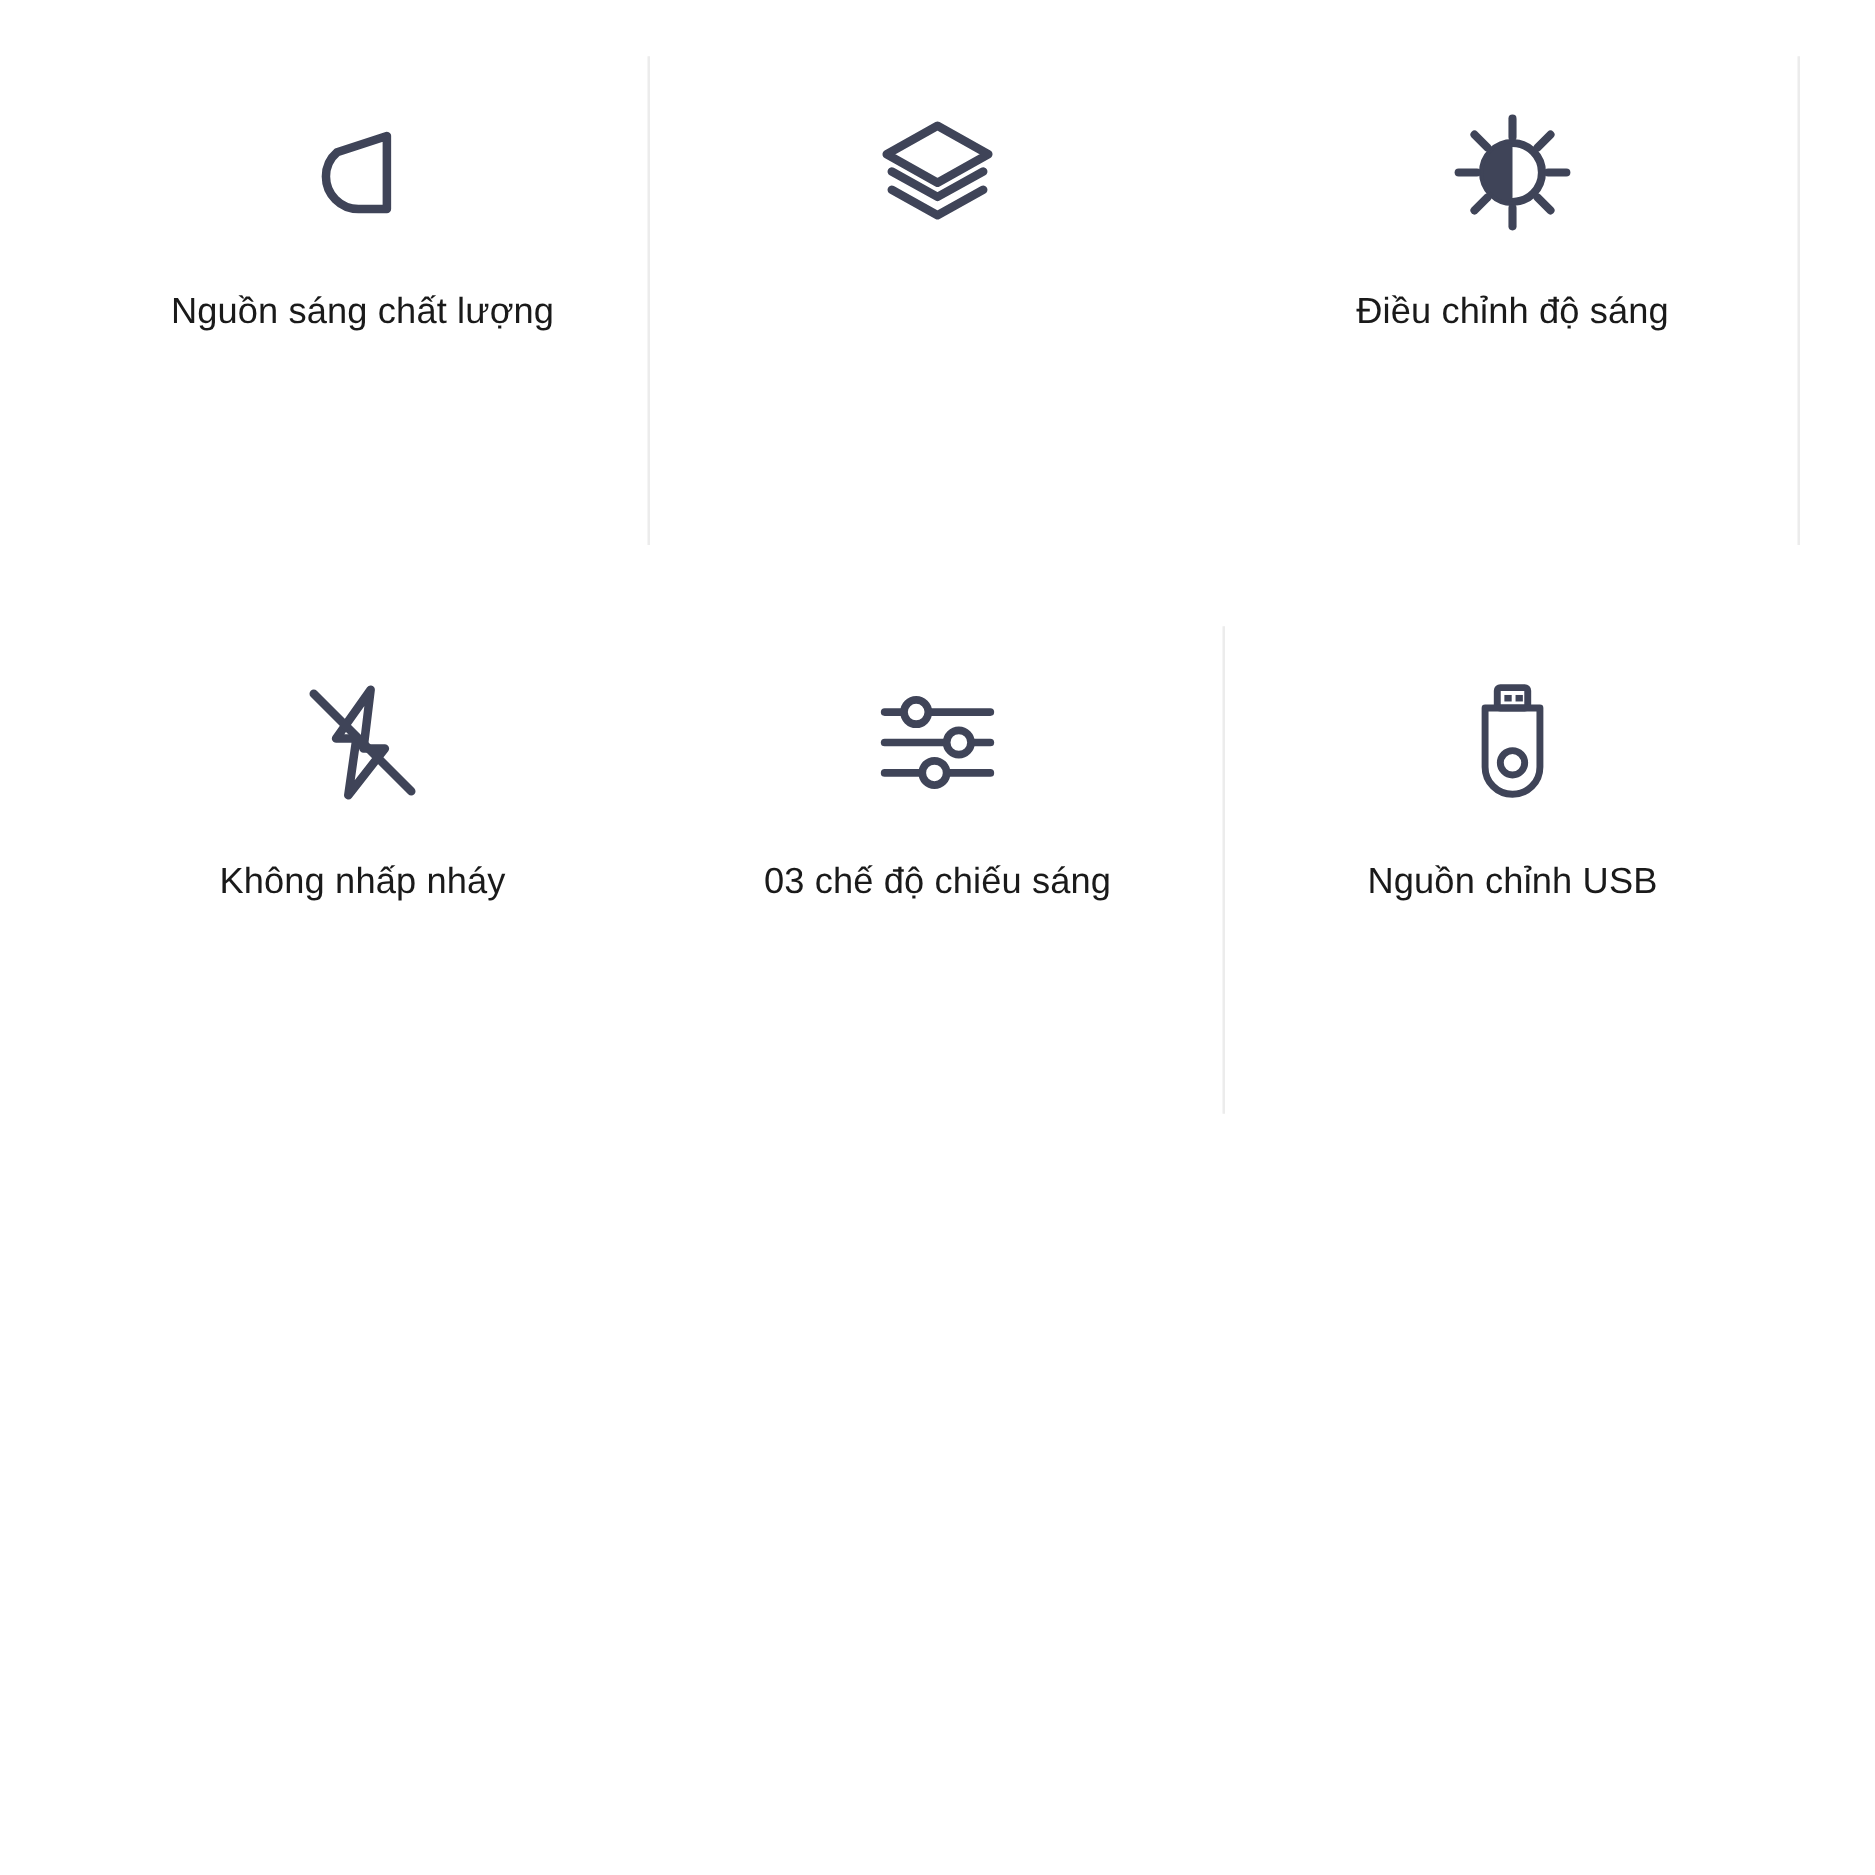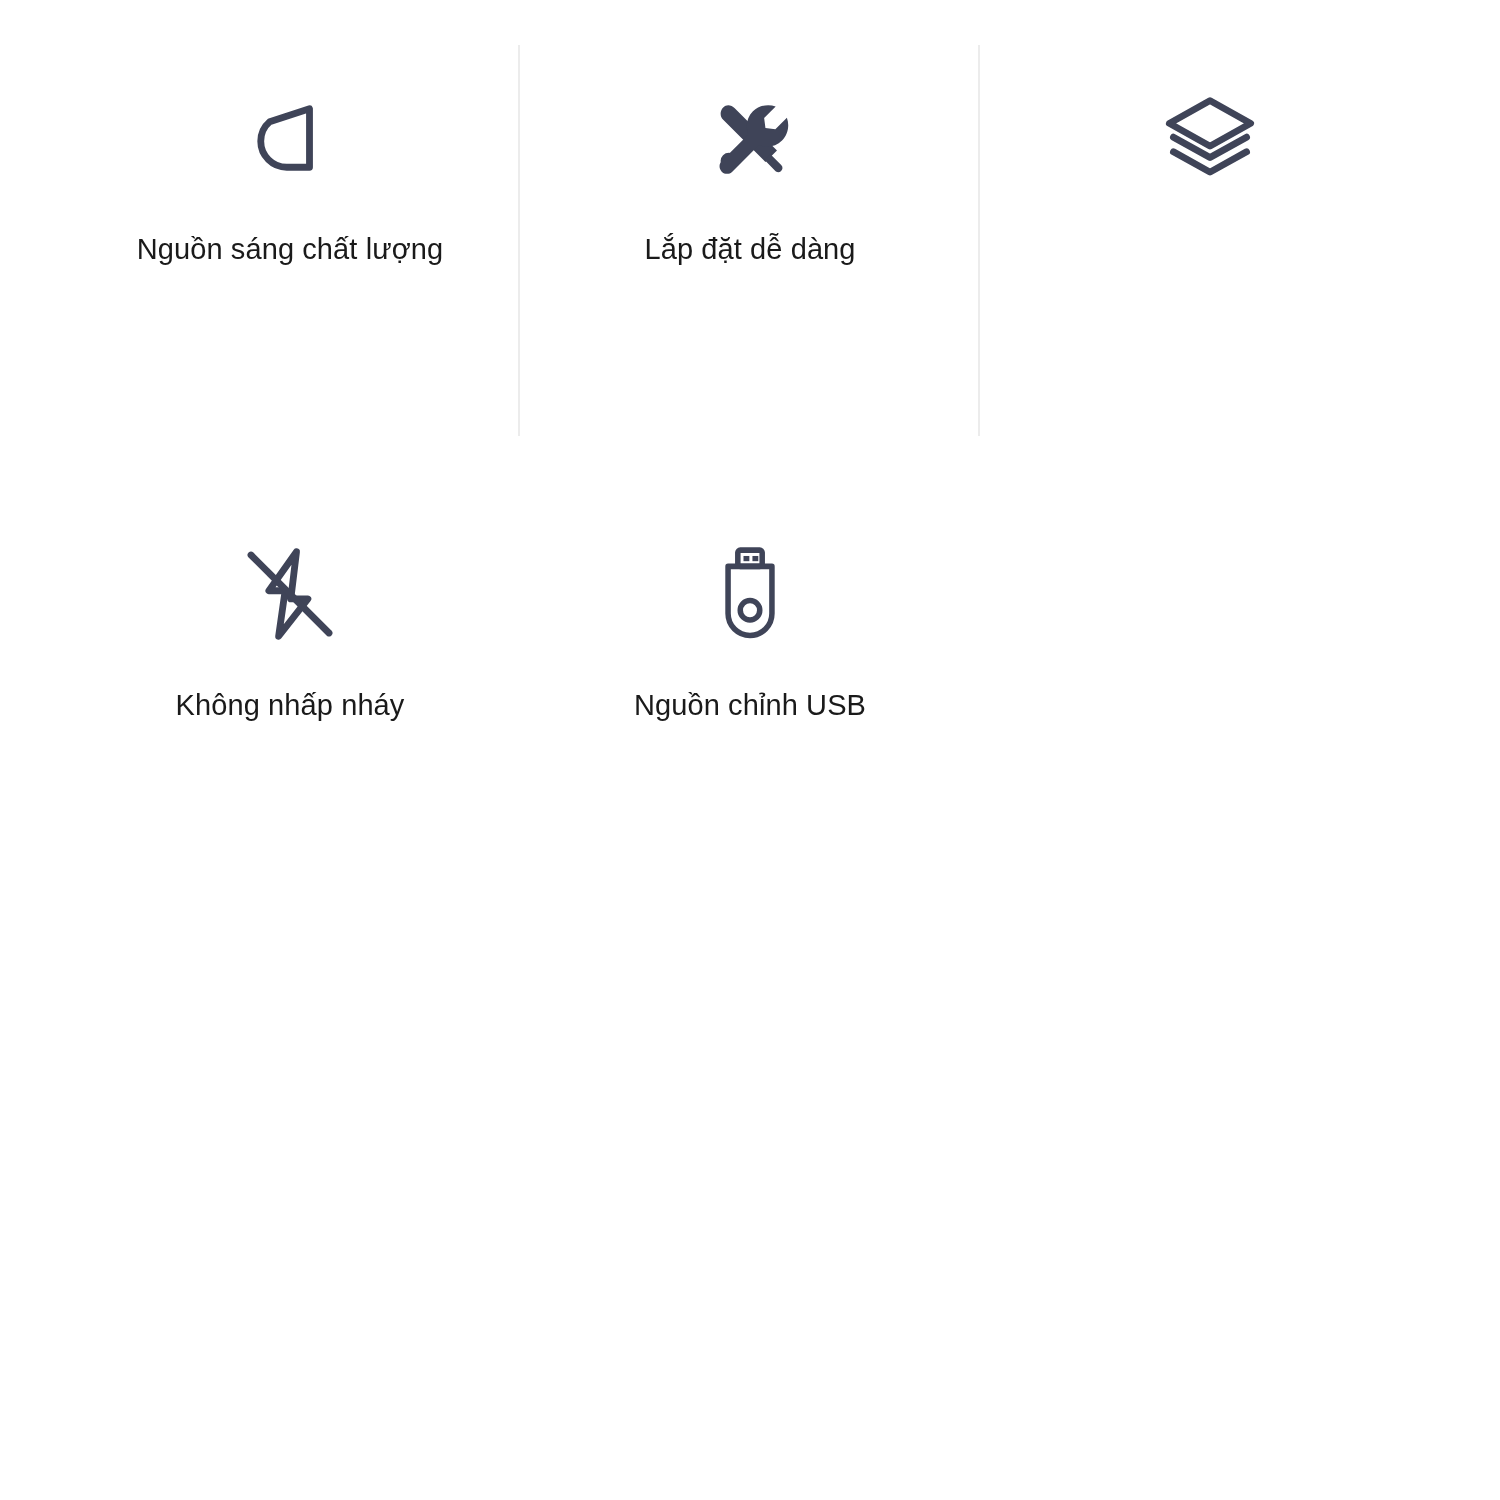--- a/index.html
+++ b/index.html
@@ -69,58 +69,76 @@
 
   <div class="feature-cell has-divider">
     <div class="icon-wrap">
       <svg width="104" height="104" viewBox="0 0 64 64" fill="none" stroke="#3f4458" stroke-width="4.2" stroke-linejoin="round" stroke-linecap="round">
         <path d="M44 14 L44 50 L30 50 C21.2 50 14 42.8 14 34 C14 29 16 25 19.5 22 Z"></path>
       </svg>
     </div>
     <div class="feature-label">Nguồn sáng chất lượng</div>
   </div>
 
-  <div class="feature-cell has-divider">
-    <div class="icon-wrap">
-      <svg width="104" height="104" viewBox="0 0 64 64" fill="#3f4458">
-
-        <path d="M15.5 13.2 C13.4 15.3 13.4 18.7 15.5 20.8 L41.5 46.8 L48.6 39.7 L22.6 13.7 C20.5 11.6 17.6 11.1 15.5 13.2 Z"></path>
-        <circle cx="19.0" cy="46.2" r="3.4" fill="none" stroke="#3f4458" stroke-width="3.4"></circle>
-        <path d="M22.8 42.4 L40.2 25.0" stroke="#3f4458" stroke-width="3.2" fill="none"></path>
-
-        <path d="M44.6 42.0 L51.2 48.6 C52.4 49.8 52.2 51.4 51.0 52.4 C49.9 53.4 48.3 53.2 47.3 52.0 L41.0 45.6 Z"></path>
-
-        <path d="M47.8 12.6 C43.0 10.8 37.4 12.0 33.8 15.6 C30.0 19.4 29.0 25.0 31.0 29.8 L14.6 46.2 C12.8 48.0 12.8 50.9 14.6 52.7 C16.4 54.5 19.3 54.5 21.1 52.7 L37.5 36.3 C42.3 38.3 47.9 37.3 51.7 33.5 C55.3 29.9 56.5 24.3 54.7 19.5 L47.6 26.6 L41.5 25.8 L40.7 19.7 Z"></path>
-      </svg>
-    </div>
-    <div class="feature-label">Lắp đặt dễ dàng</div>
-  </div>
 
   <div class="feature-cell">
     <div class="icon-wrap">
       <svg width="104" height="104" viewBox="0 0 64 64" fill="none" stroke="#3f4458" stroke-width="4.2" stroke-linejoin="round" stroke-linecap="round">
         <path d="M32 9 L57 23 L32 37 L7 23 Z"></path>
         <path d="M9.5 31.5 L32 44 L54.5 31.5"></path>
         <path d="M9.5 40.5 L32 53 L54.5 40.5"></path>
       </svg>
     </div>
   </div>
 
+  <div class="feature-cell has-divider">
+    <div class="icon-wrap">
+      <svg width="104" height="104" viewBox="0 0 64 64" fill="none" stroke="#3f4458" stroke-width="4.0" stroke-linecap="round">
+        <circle cx="32" cy="32" r="14.5"></circle>
+        <path d="M32 5.5 L32 14.5"></path>
+        <path d="M32 49.5 L32 58.5"></path>
+        <path d="M5.5 32 L14.5 32"></path>
+        <path d="M49.5 32 L58.5 32"></path>
+        <path d="M13.3 13.3 L19.7 19.7"></path>
+        <path d="M44.3 44.3 L50.7 50.7"></path>
+        <path d="M13.3 50.7 L19.7 44.3"></path>
+        <path d="M44.3 19.7 L50.7 13.3"></path>
+        <path d="M32 17.5 A14.5 14.5 0 0 0 32 46.5 Z" fill="#3f4458" stroke="none"></path>
+      </svg>
+    </div>
+    <div class="feature-label">Điều chỉnh độ sáng</div>
+  </div>
 
 
   <div class="feature-cell">
     <div class="icon-wrap">
       <svg width="104" height="104" viewBox="0 0 64 64" fill="none" stroke="#3f4458" stroke-width="4.2" stroke-linejoin="round" stroke-linecap="round">
         <path d="M36 6 L19 30 L29 30 L25 58 L43 35 L32.5 35 Z"></path>
         <path d="M8 8 L56 56"></path>
       </svg>
     </div>
     <div class="feature-label">Không nhấp nháy</div>
   </div>
 
+  <div class="feature-cell has-divider">
+    <div class="icon-wrap">
+      <svg width="104" height="104" viewBox="0 0 64 64" fill="none" stroke="#3f4458" stroke-width="3.8" stroke-linecap="round">
+        <path d="M6 17 L15 17"></path>
+        <path d="M28 17 L58 17"></path>
+        <circle cx="21.5" cy="17" r="6"></circle>
+        <path d="M6 32 L36 32"></path>
+        <path d="M49 32 L58 32"></path>
+        <circle cx="42.5" cy="32" r="6"></circle>
+        <path d="M6 47 L24 47"></path>
+        <path d="M37 47 L58 47"></path>
+        <circle cx="30.5" cy="47" r="6"></circle>
+      </svg>
+    </div>
+    <div class="feature-label">03 chế độ chiếu sáng</div>
+  </div>
 
 
   <div class="feature-cell">
     <div class="icon-wrap">
       <svg width="104" height="104" viewBox="0 0 64 64" fill="none" stroke="#3f4458" stroke-width="3.4" stroke-linejoin="round" stroke-linecap="round">
         <rect x="24.5" y="5" width="15" height="10" rx="1.5"></rect>
         <rect x="28" y="8.6" width="3.6" height="3.2" fill="#3f4458" stroke="none"></rect>
         <rect x="33.5" y="8.6" width="3.6" height="3.2" fill="#3f4458" stroke="none"></rect>
         <path d="M18.5 15 L45.5 15 L45.5 44 C45.5 51.5 39.5 57.5 32 57.5 C24.5 57.5 18.5 51.5 18.5 44 Z"></path>
         <circle cx="32" cy="42" r="6"></circle>

